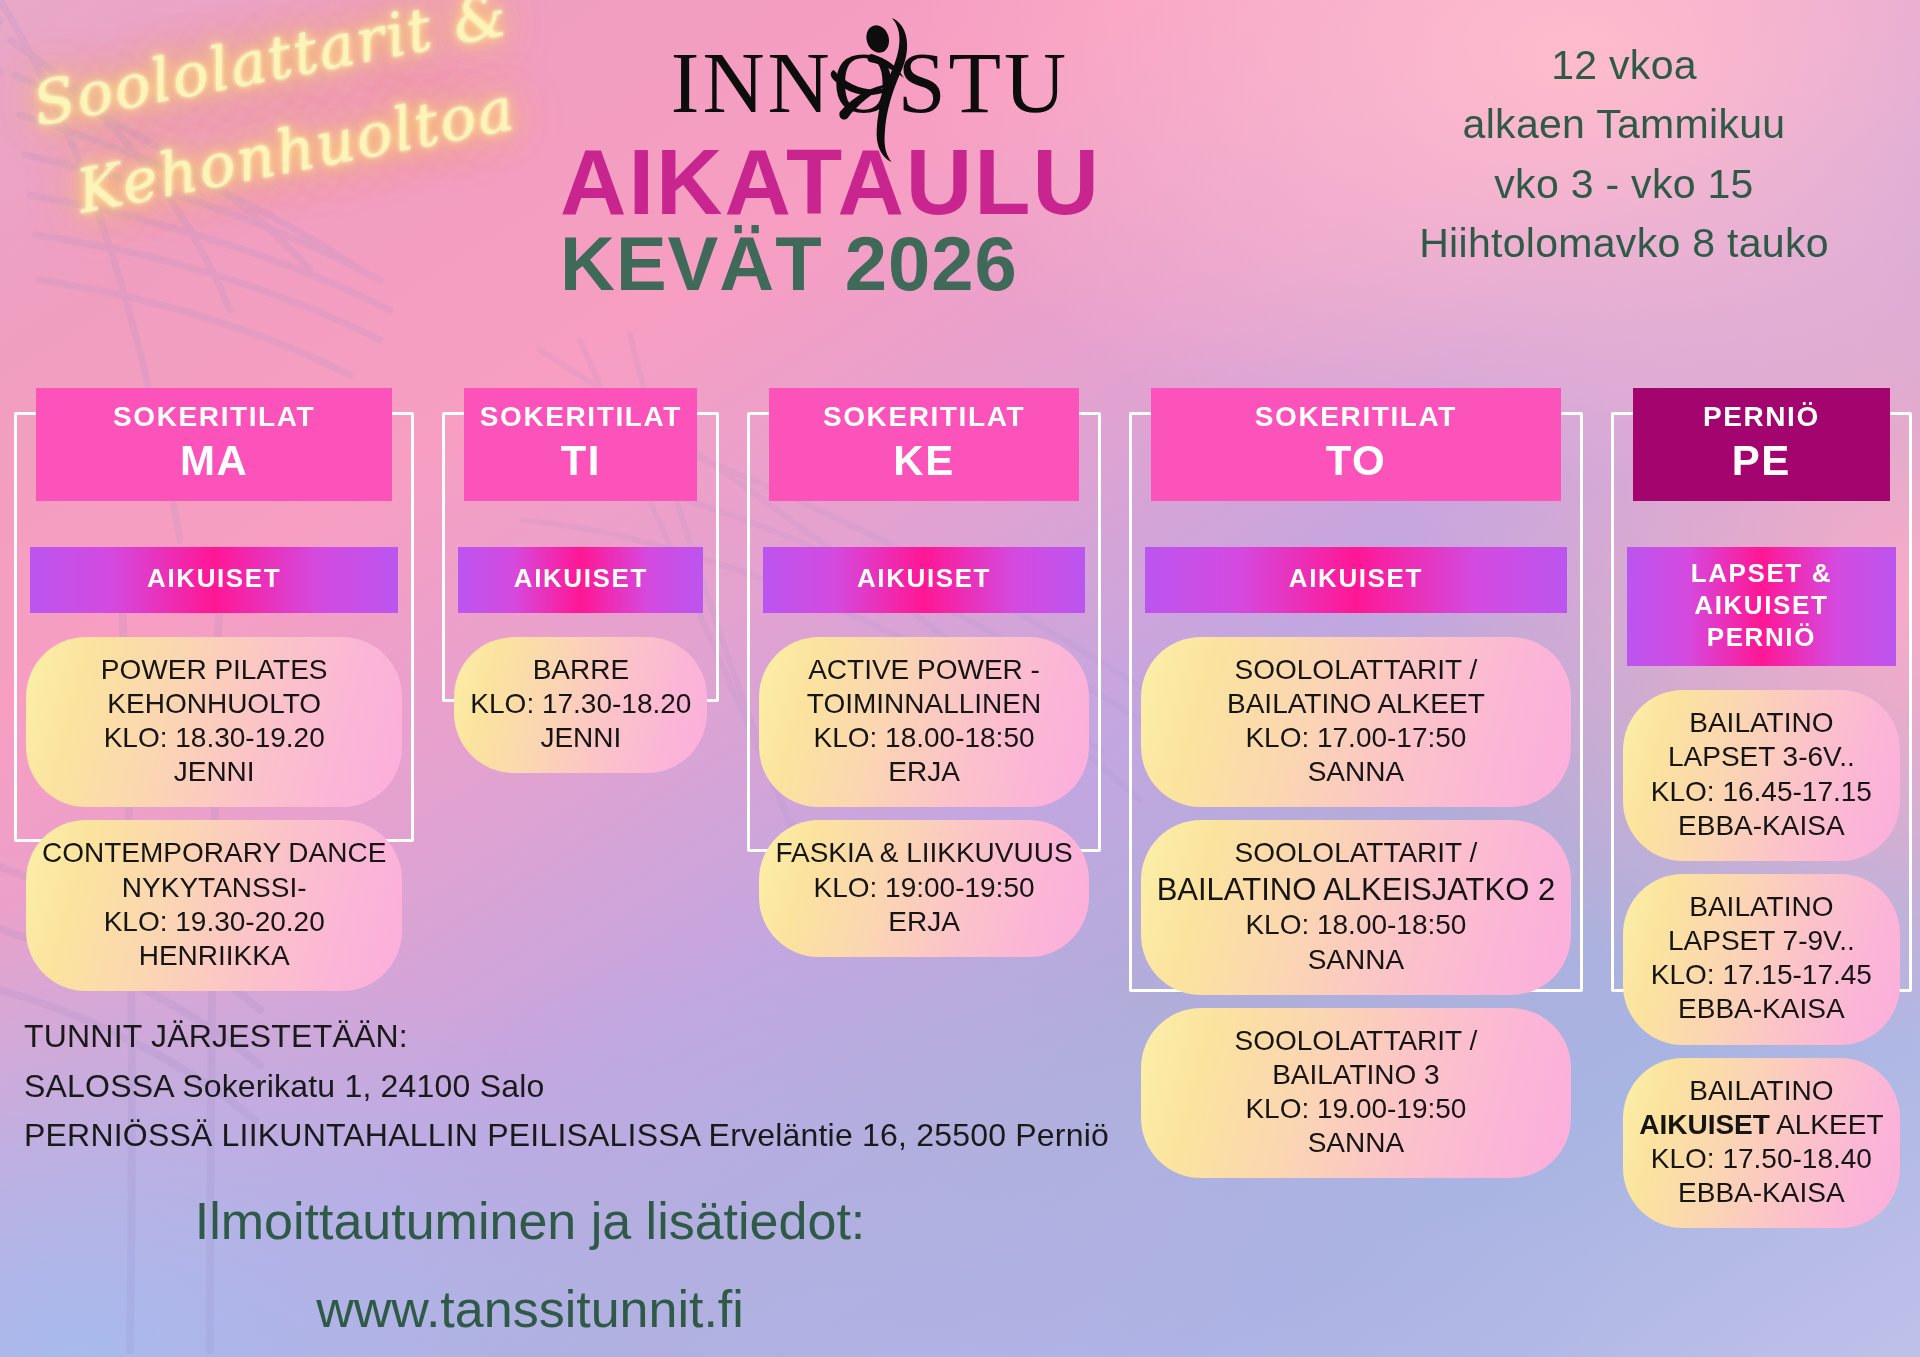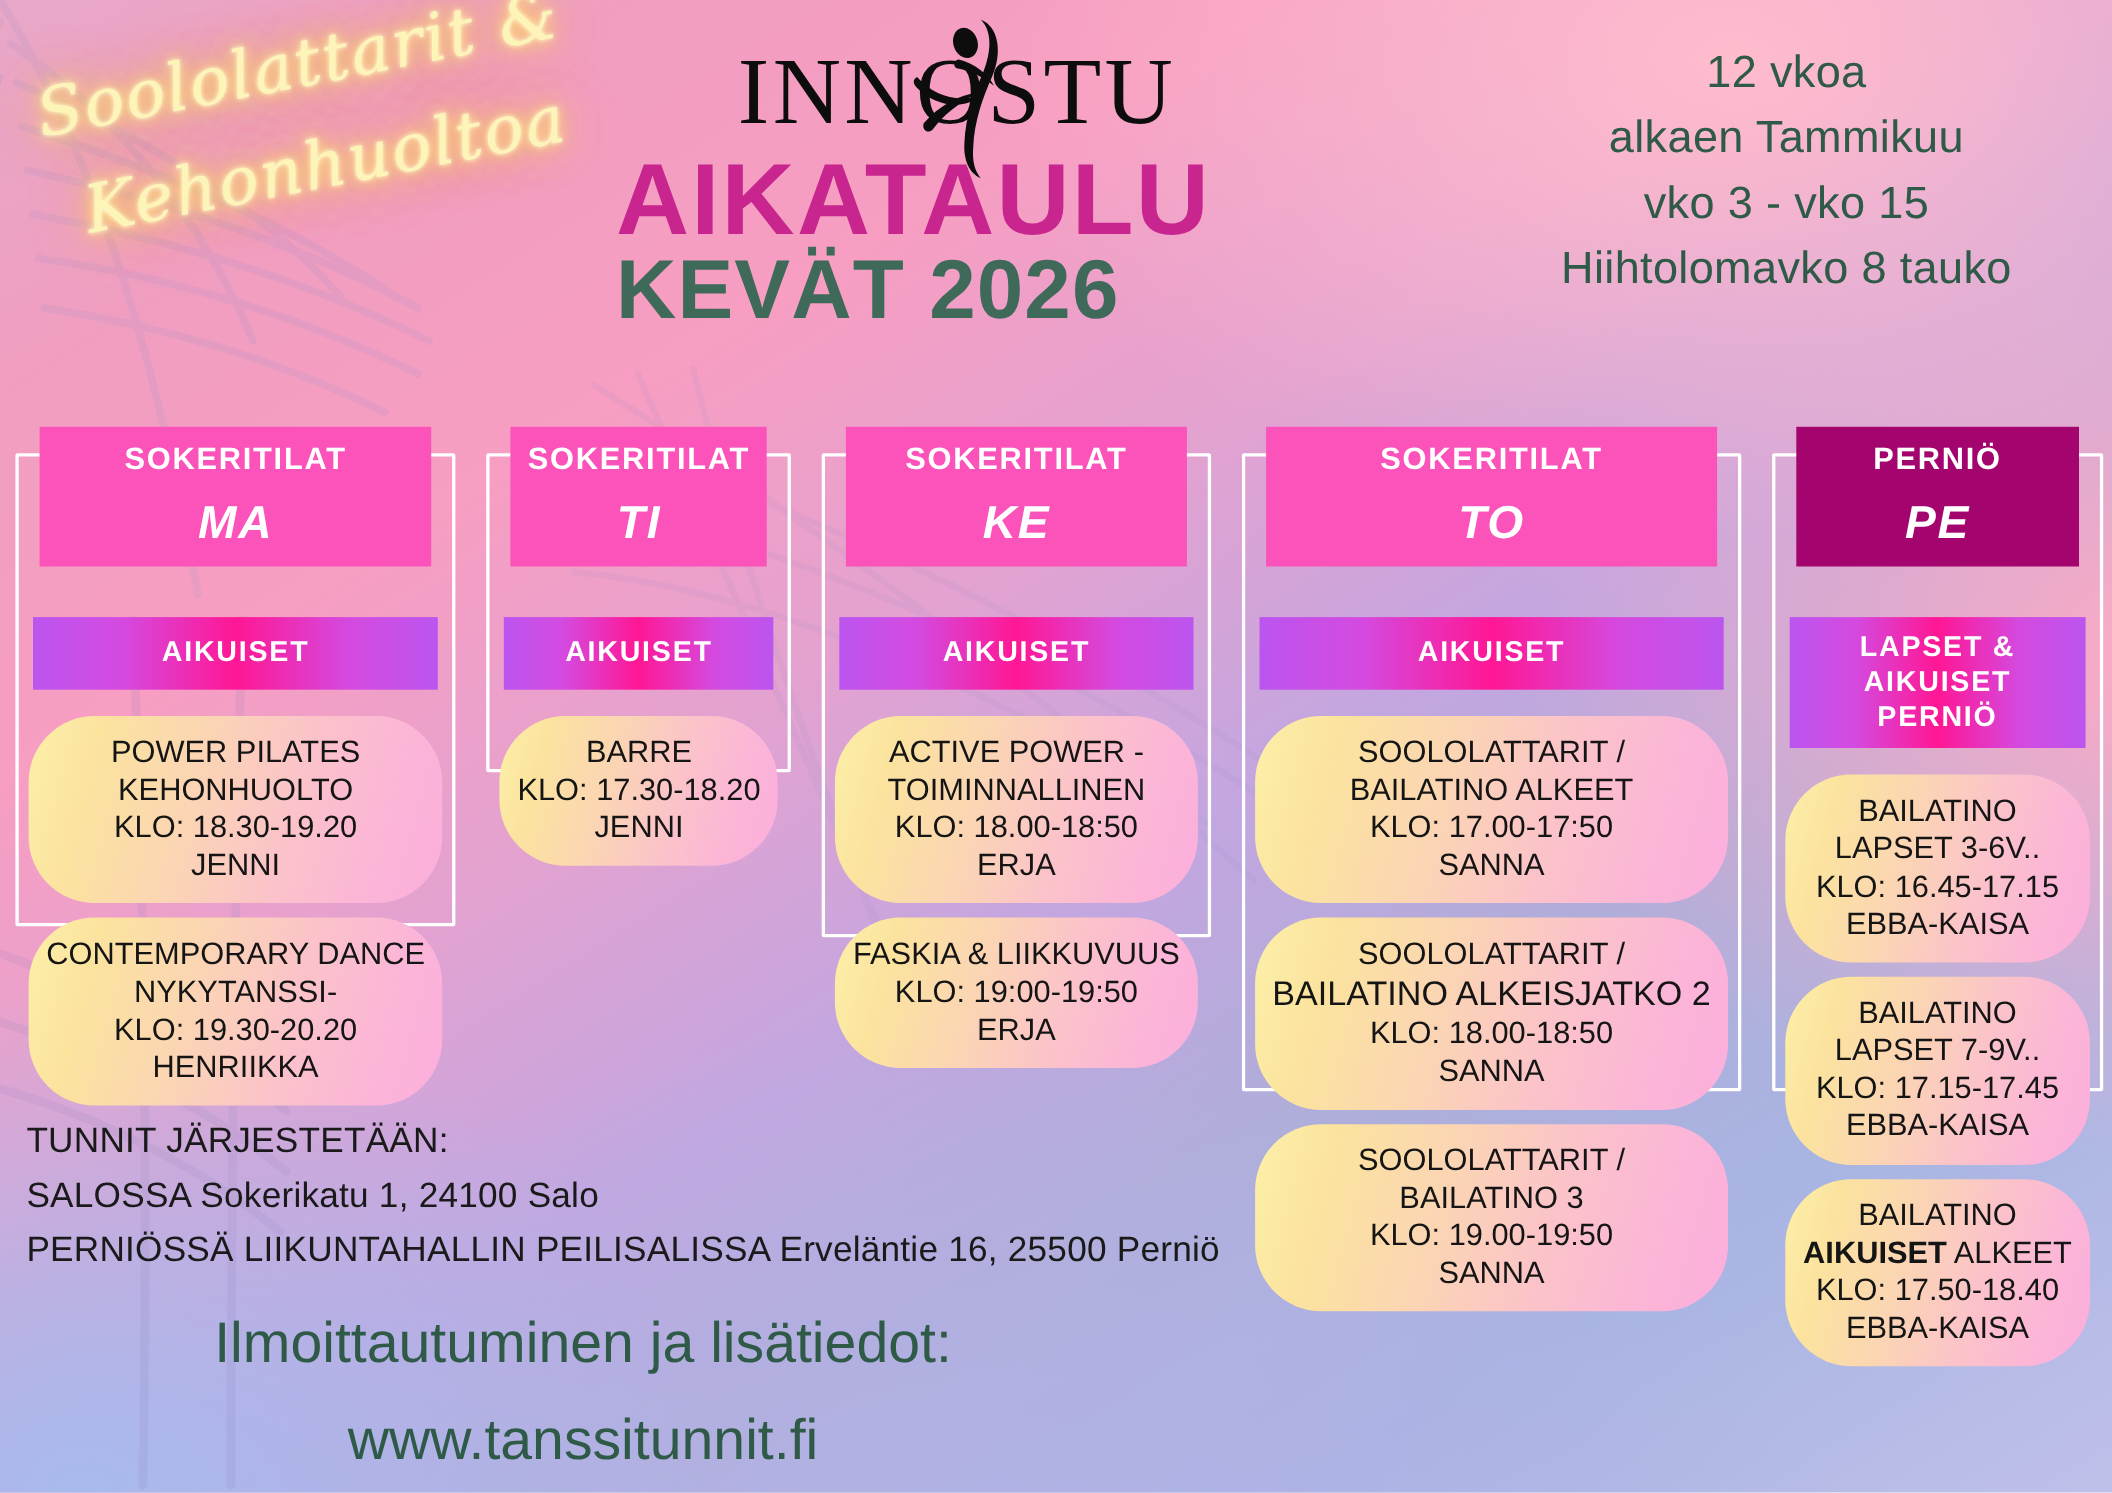--- a/index.html
+++ b/index.html
@@ -134,21 +134,21 @@
     padding:14px 6px 16px;
     z-index:2;
   }
   .day-head.perniö{ background:#a3046e; }
   .venue{
     font-size:28px; font-weight:bold; letter-spacing:1.6px;
     line-height:1.1;
   }
   .day{
     font-size:42px; font-weight:bold; letter-spacing:1.5px;
-    line-height:1.15; margin-top:18px;font-style:italic;
+    line-height:1.15; margin-top:4px;
   }
 
   .group-band{
     position:relative; z-index:2;
     margin:46px 16px 0;
     background:linear-gradient(90deg,#bb55ef 0%,#d44ae0 22%,#ff1794 50%,#d44ae0 78%,#bb55ef 100%);
     color:#ffffff;
     text-align:center;
     padding:16px 6px 18px;
     font-size:26px; font-weight:bold; letter-spacing:1.6px;

